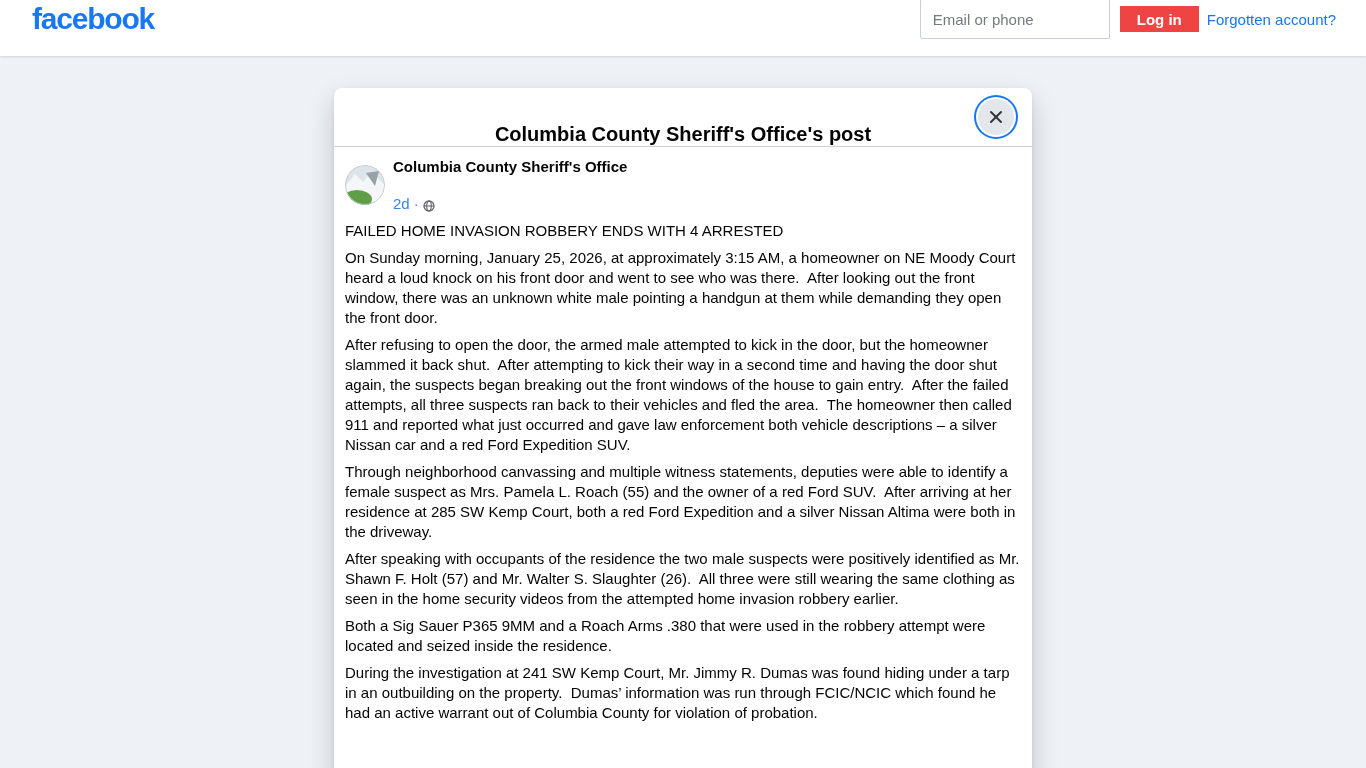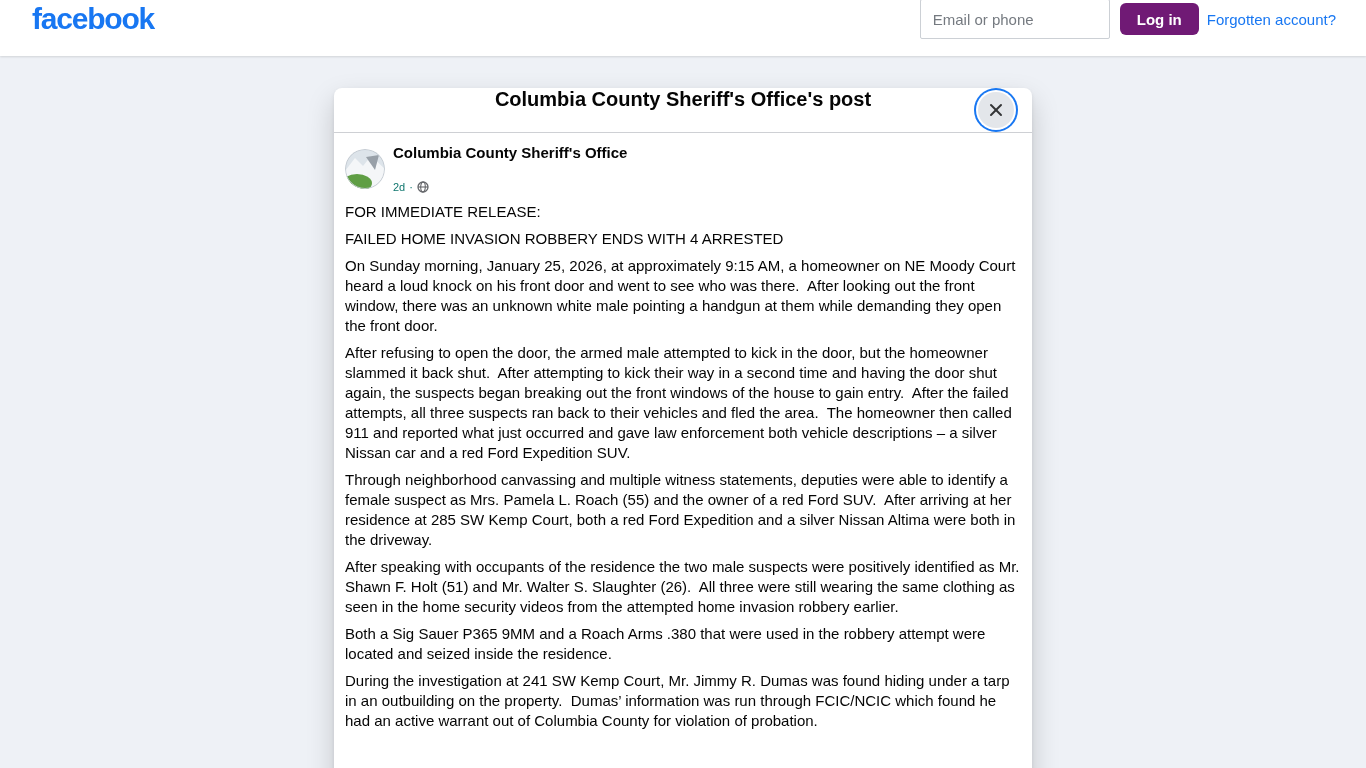--- a/index.html
+++ b/index.html
@@ -38,27 +38,27 @@
     border-radius: 2px;
     padding: 0 12px;
     font-size: 15px;
     font-family: "Liberation Sans", sans-serif;
     color: #1c1e21;
     background: #fff;
     outline: none;
   }
   .nav-input::placeholder { color: #757a80; }
   .login-btn {
-    height: 32px;
+    height: 26px;
     padding: 0 17px;
     margin-left: 2px;
-    background: #701a75;
+    background: #ef4444;
     color: #ffffff;
     border: none;
-    border-radius: 6px;
+    border-radius: 0;
     font-size: 15px;
     font-weight: bold;
     font-family: "Liberation Sans", sans-serif;
     cursor: pointer;
   }
   .forgot-link {
     color: #1877f2;
     font-size: 15px;
     text-decoration: none;
     cursor: pointer;
@@ -69,23 +69,23 @@
   .modal {
     position: absolute;
     left: 334px; top: 88px;
     width: 698px; height: 1000px;
     background: #ffffff;
     border-radius: 8px;
     box-shadow: 0 12px 28px rgba(0,0,0,.18), 0 2px 4px rgba(0,0,0,.08);
   }
   .modal-header {
     position: relative;
-    height: 45px;
+    height: 59px;
     border-bottom: 1px solid #ced0d4;
-    display: flex; align-items: flex-start; justify-content: center;
+    display: flex; align-items: flex-end; justify-content: center;
   }
   .modal-title {
     font-size: 20px;
     font-weight: bold;
     color: #050505;
   }
   .close-btn {
     position: absolute;
     right: 18px; top: 50%;
     transform: translateY(-50%);
@@ -112,22 +112,22 @@
   .avatar svg { display: block; }
   .author-block { display: flex; flex-direction: column; gap: 20px; }
   .author-name {
     font-size: 15px;
     font-weight: bold;
     color: #050505;
     cursor: pointer;
   }
   .meta-row {
     display: flex; align-items: flex-end; gap: 4px;
-    font-size: 11px;
-    color: #0f766e;
+    font-size: 15px;
+    color: #3b82f6;
     cursor: pointer;
   }
   .meta-row svg { display: block; }
 
   .post-text { margin-top: 9px; }
   .post-text p {
     font-size: 15px;
     line-height: 20px;
     color: #050505;
     margin: 0 0 7px 0;
@@ -191,24 +191,23 @@
               <circle cx="6" cy="6" r="5" fill="none" stroke="#65676b" stroke-width="1.3"></circle>
               <ellipse cx="6" cy="6" rx="2.3" ry="5" fill="none" stroke="#65676b" stroke-width="1.1"></ellipse>
               <line x1="1" y1="6" x2="11" y2="6" stroke="#65676b" stroke-width="1.1"></line>
             </svg>
           </span>
         </span>
       </div>
     </div>
 
     <div class="post-text">
-      <p>FOR IMMEDIATE RELEASE:</p>
       <p>FAILED HOME INVASION ROBBERY ENDS WITH 4 ARRESTED</p>
-      <p>On Sunday morning, January 25, 2026, at approximately 9:15 AM, a homeowner on NE Moody Court heard a loud knock on his front door and went to see who was there.  After looking out the front window, there was an unknown white male pointing a handgun at them while demanding they open the front door.</p>
+      <p>On Sunday morning, January 25, 2026, at approximately 3:15 AM, a homeowner on NE Moody Court heard a loud knock on his front door and went to see who was there.  After looking out the front window, there was an unknown white male pointing a handgun at them while demanding they open the front door.</p>
       <p>After refusing to open the door, the armed male attempted to kick in the door, but the homeowner slammed it back shut.  After attempting to kick their way in a second time and having the door shut again, the suspects began breaking out the front windows of the house to gain entry.  After the failed attempts, all three suspects ran back to their vehicles and fled the area.  The homeowner then called 911 and reported what just occurred and gave law enforcement both vehicle descriptions – a silver Nissan car and a red Ford Expedition SUV.</p>
       <p>Through neighborhood canvassing and multiple witness statements, deputies were able to identify a female suspect as Mrs. Pamela L. Roach (55) and the owner of a red Ford SUV.  After arriving at her residence at 285 SW Kemp Court, both a red Ford Expedition and a silver Nissan Altima were both in the driveway.</p>
-      <p>After speaking with occupants of the residence the two male suspects were positively identified as Mr. Shawn F. Holt (51) and Mr. Walter S. Slaughter (26).  All three were still wearing the same clothing as seen in the home security videos from the attempted home invasion robbery earlier.</p>
+      <p>After speaking with occupants of the residence the two male suspects were positively identified as Mr. Shawn F. Holt (57) and Mr. Walter S. Slaughter (26).  All three were still wearing the same clothing as seen in the home security videos from the attempted home invasion robbery earlier.</p>
       <p>Both a Sig Sauer P365 9MM and a Roach Arms .380 that were used in the robbery attempt were located and seized inside the residence.</p>
       <p>During the investigation at 241 SW Kemp Court, Mr. Jimmy R. Dumas was found hiding under a tarp in an outbuilding on the property.  Dumas’ information was run through FCIC/NCIC which found he had an active warrant out of Columbia County for violation of probation.</p>
     </div>
 
   </div>
 </div>
 
 </body></html>

